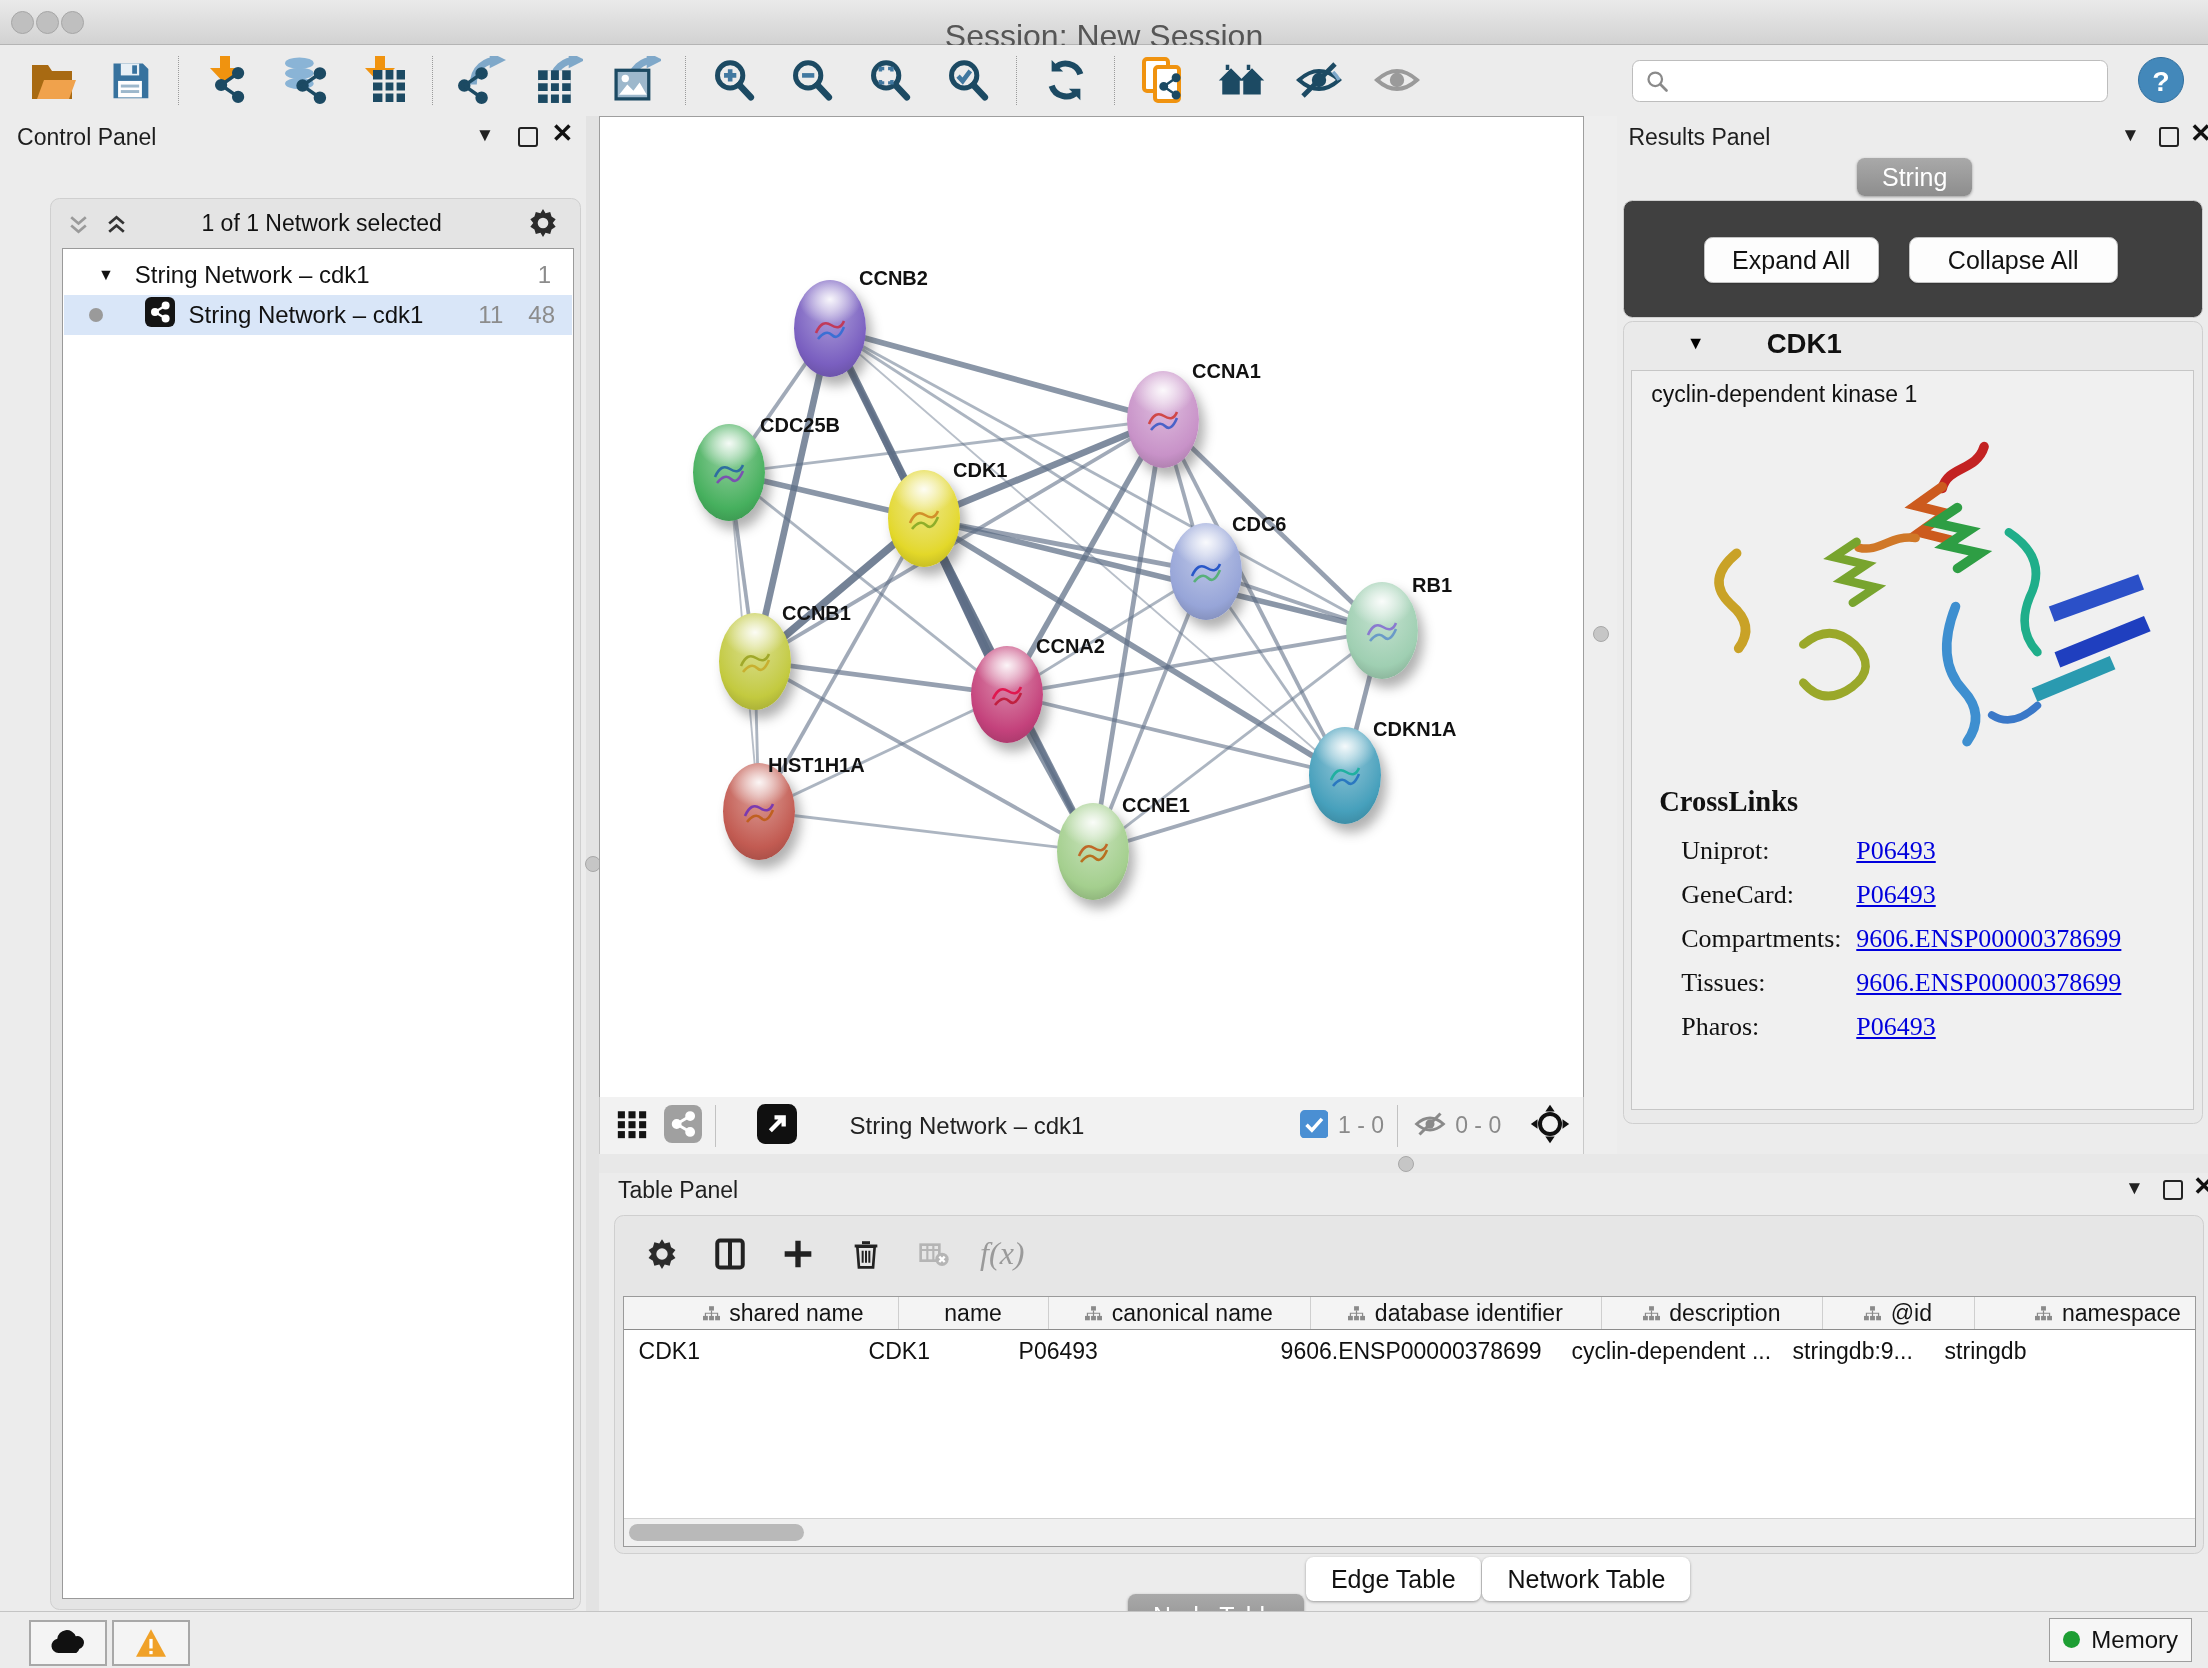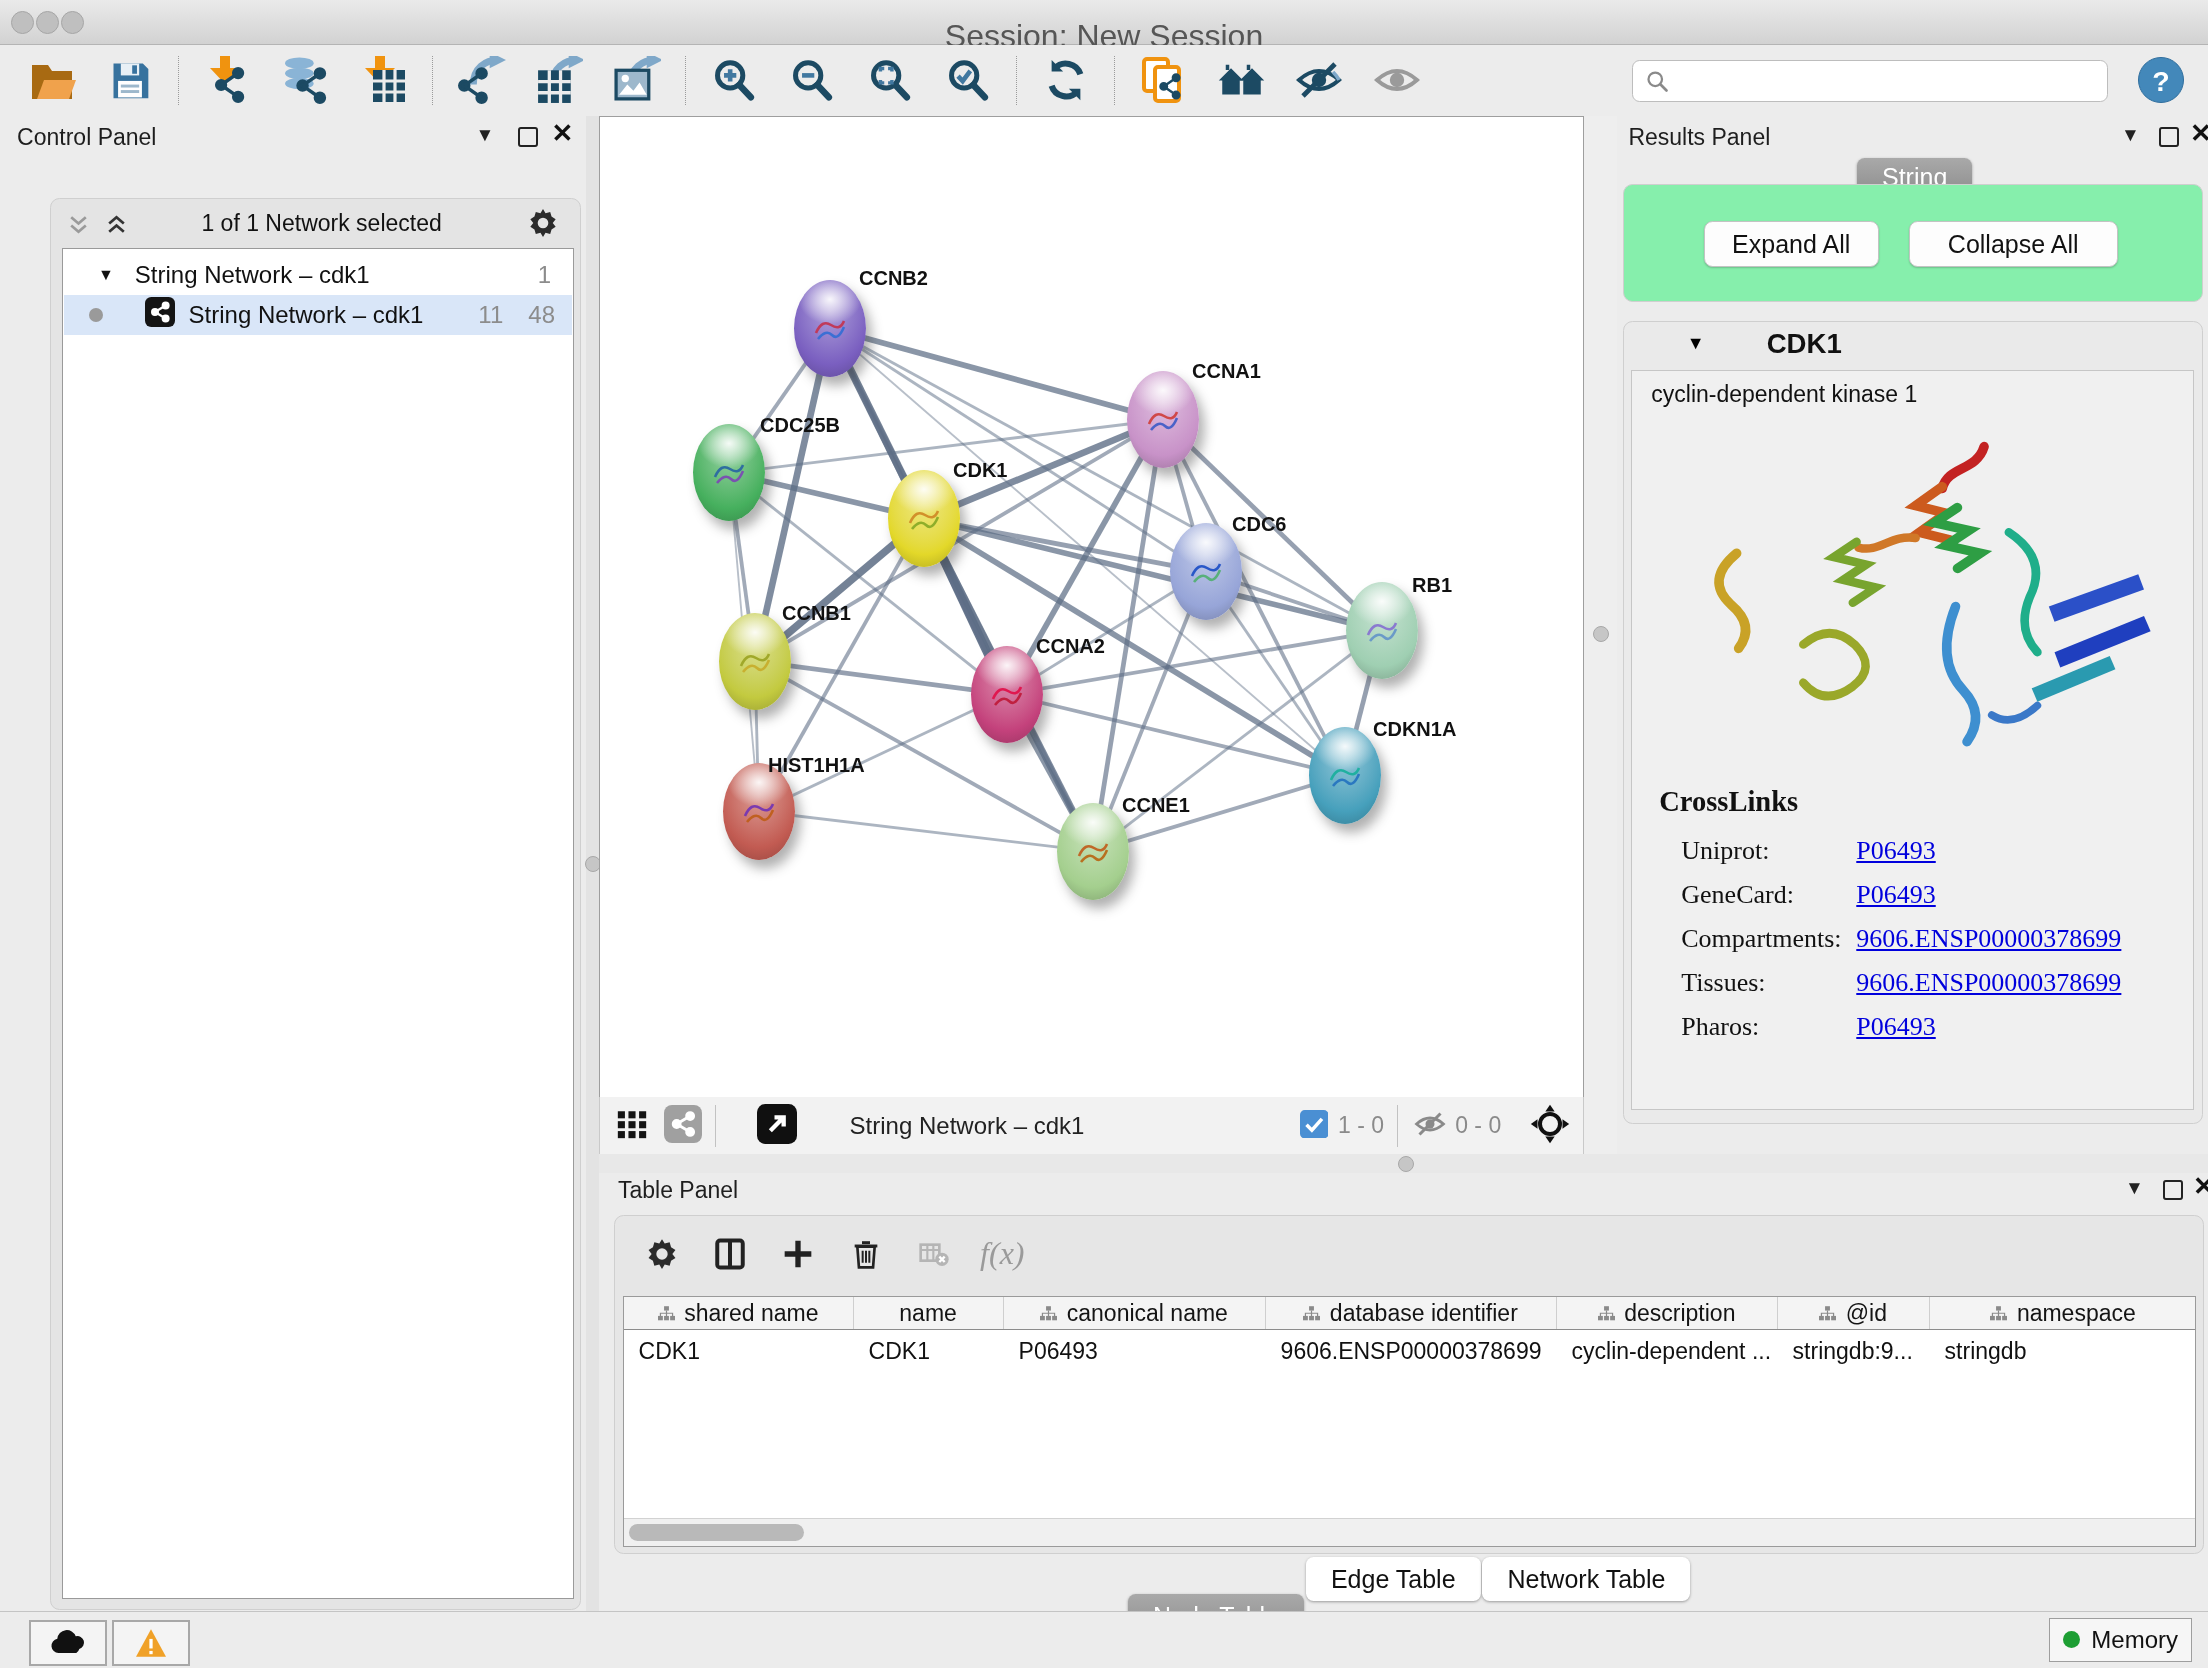--- a/index.html
+++ b/index.html
@@ -505,21 +505,21 @@
   </div>
 
   <div class="abs" style="left:1617px;top:116px;width:592px;height:1038px">
     <span class="abs panel-title" style="left:11.4px;top:7.6px">Results Panel</span>
     <span class="abs pn-caret" style="left:504px;top:7.6px">▼</span>
     <span class="abs pn-float" style="left:542px;top:10.5px"></span>
     <span class="abs pn-close" style="left:573px;top:7.6px">✕</span>
 
     <div class="abs tab sel" style="left:240px;top:42px;height:38px">String</div>
 
-    <div class="abs innerbox" style="left:5.7px;top:68px;width:578px;height:116px;background:#86efac">
+    <div class="abs innerbox" style="left:5.7px;top:84px;width:578px;height:116px;background:#404040">
       <div class="abs rp-btn" style="left:80px;top:36px;width:173px">Expand All</div>
       <div class="abs rp-btn" style="left:285px;top:36px;width:207px">Collapse All</div>
     </div>
 
     <div class="abs innerbox" style="left:5.7px;top:205px;width:578px;height:801px;background:#eaeaea">
       <span class="abs" style="left:63px;top:11.4px;font-size:18px">▼</span>
       <span class="abs" style="left:143px;top:5.7px;font-size:27.6px;font-weight:bold;color:#111">CDK1</span>
 
       <div class="abs" style="left:7.6px;top:48px;width:561px;height:738px;background:#f0f0f0;border:1px solid #c6c6c6">
         <span class="abs" style="left:19px;top:9.5px;font-size:23px;color:#111">cyclin-dependent kinase 1</span>
@@ -608,21 +608,21 @@
               <path d="M2 9h14M7 5v12M11.5 5v12" stroke="#b5b5b5" stroke-width="1.6"></path>
               <circle cx="18" cy="16" r="5" fill="#b5b5b5"></circle>
               <path d="M16 14l4 4M20 14l-4 4" stroke="#fff" stroke-width="1.8"></path>
             </svg>
           </span>
         <span class="tp-icon serif" style="font-style:italic;font-size:32px;color:#9a9a9a">f(x)</span>
       </div>
 
       <div class="abs whitebox" style="left:7.6px;top:80px;width:1571px;height:249px;overflow:hidden">
         <div class="tbl-headrow" id="tbl-head">
-            <div class="tbl-hcell" style="width: 230px;">
+            <div class="tbl-hcell" style="width: 230px; margin-left: 45px;">
               <span><svg width="17" height="15" viewBox="0 0 14 12">
                   <g fill="#8a8a8a">
                     <rect x="5" y="0" width="4" height="3.6"></rect>
                     <rect x="0" y="8" width="4" height="3.6"></rect>
                     <rect x="5" y="8" width="4" height="3.6"></rect>
                     <rect x="10" y="8" width="4" height="3.6"></rect>
                   </g>
                   <path d="M7 3.6v2.2M2 8V5.8h10V8M7 5.8V8" stroke="#8a8a8a" fill="none"></path>
                 </svg></span>
               <span>shared name</span>

